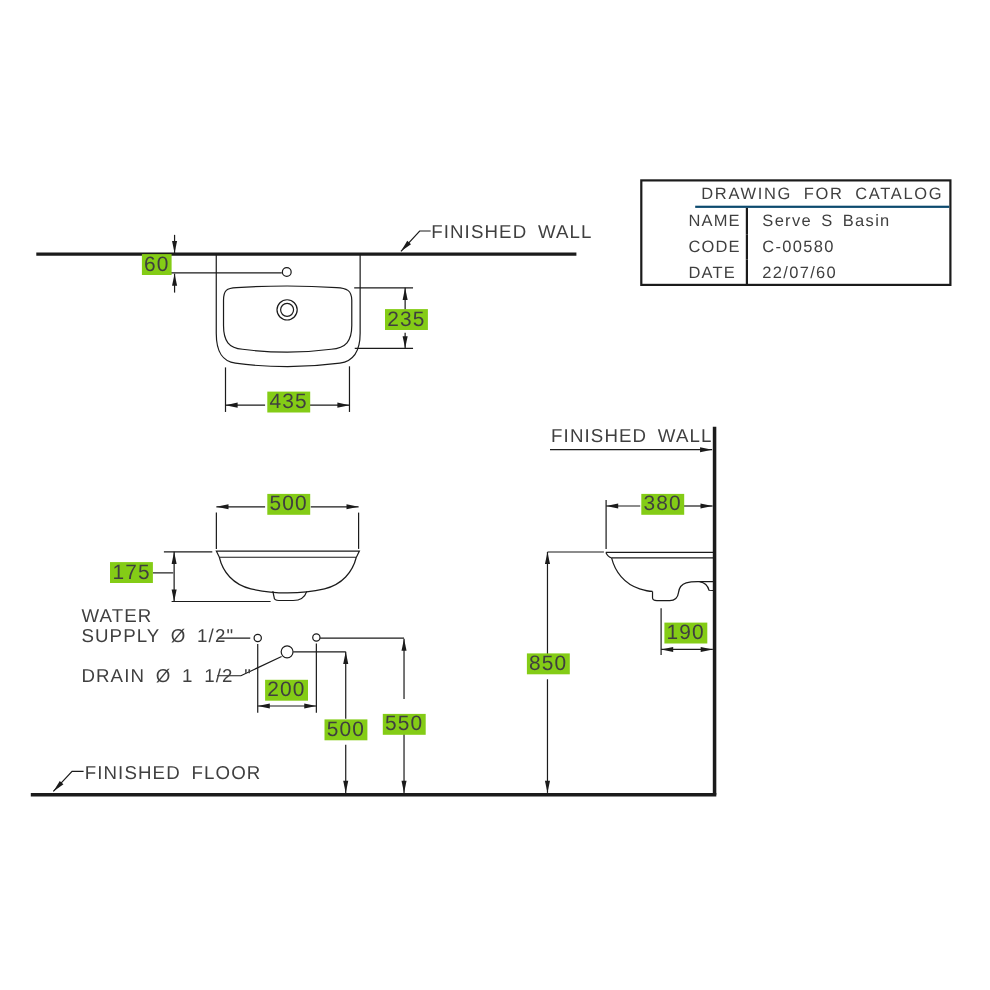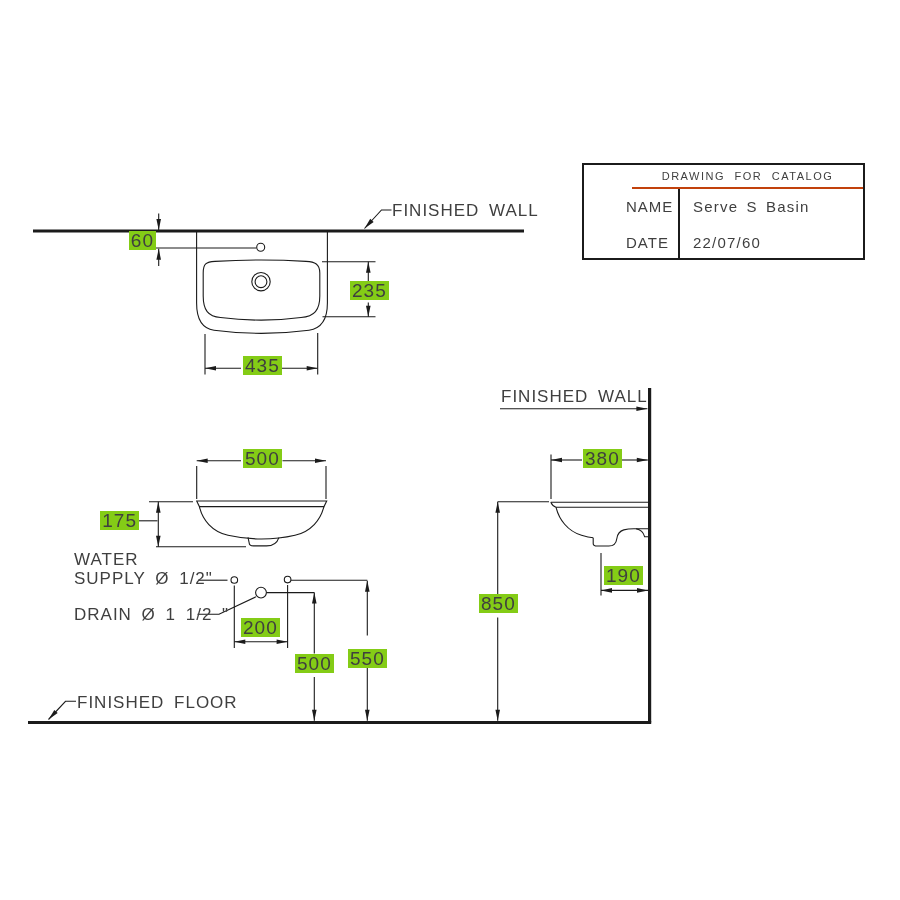--- a/index.html
+++ b/index.html
@@ -7,22 +7,22 @@
           font-family:"Liberation Sans", sans-serif;}
   #lines{position:absolute;left:0;top:0;}
   .lbl{position:absolute;color:#3f3f3f;white-space:nowrap;line-height:1;
        font-family:"Liberation Sans", sans-serif;}
   .dim{font-size:19px;letter-spacing:1px;background:#84cc16;padding:0 2px;}
   .note{font-size:17px;letter-spacing:1px;word-spacing:4px;}
   .right{text-align:right;}
   
   #titleblock{position:absolute;left:582px;top:163px;width:283px;height:97px;
               border:2px solid #1b1b1b;box-sizing:border-box;color:#3f3f3f;}
-  .tb-header{height:22px;border-bottom:2px solid #c2410c;display:flex;
-             align-items:center;justify-content:center;font-size:11px;
+  .tb-header{height:22px;border-bottom:2px solid #0c4a6e;display:flex;
+             align-items:center;justify-content:center;font-size:15px;
              letter-spacing:1.5px;word-spacing:5px;margin-left:48px;}
   .tb-rows{display:flex;flex-direction:column;height:71px;}
   .tb-row{flex:1;display:flex;align-items:center;font-size:15px;letter-spacing:1px;}
   .tb-label{width:63px;padding-left:9px;align-self:stretch;display:flex;
             align-items:center;border-right:2px solid #1b1b1b;box-sizing:border-box;margin-left:33px;}
   .tb-value{padding-left:13px;letter-spacing:1.2px;word-spacing:3px;}
 </style>
 </head>
 <body>
 
@@ -142,19 +142,23 @@
   <div class="lbl dim" style="left:479px;top:594px;">850</div>
 
   <div id="titleblock">
     <div class="tb-header">DRAWING FOR CATALOG</div>
     <div class="tb-rows">
       <div class="tb-row">
         <div class="tb-label">NAME</div>
         <div class="tb-value">Serve S Basin</div>
       </div>
       <div class="tb-row">
+        <div class="tb-label">CODE</div>
+        <div class="tb-value">C-00580</div>
+      </div>
+      <div class="tb-row">
         <div class="tb-label">DATE</div>
         <div class="tb-value">22/07/60</div>
       </div>
     </div>
   </div>
 
 </div>
 
 </body></html>

